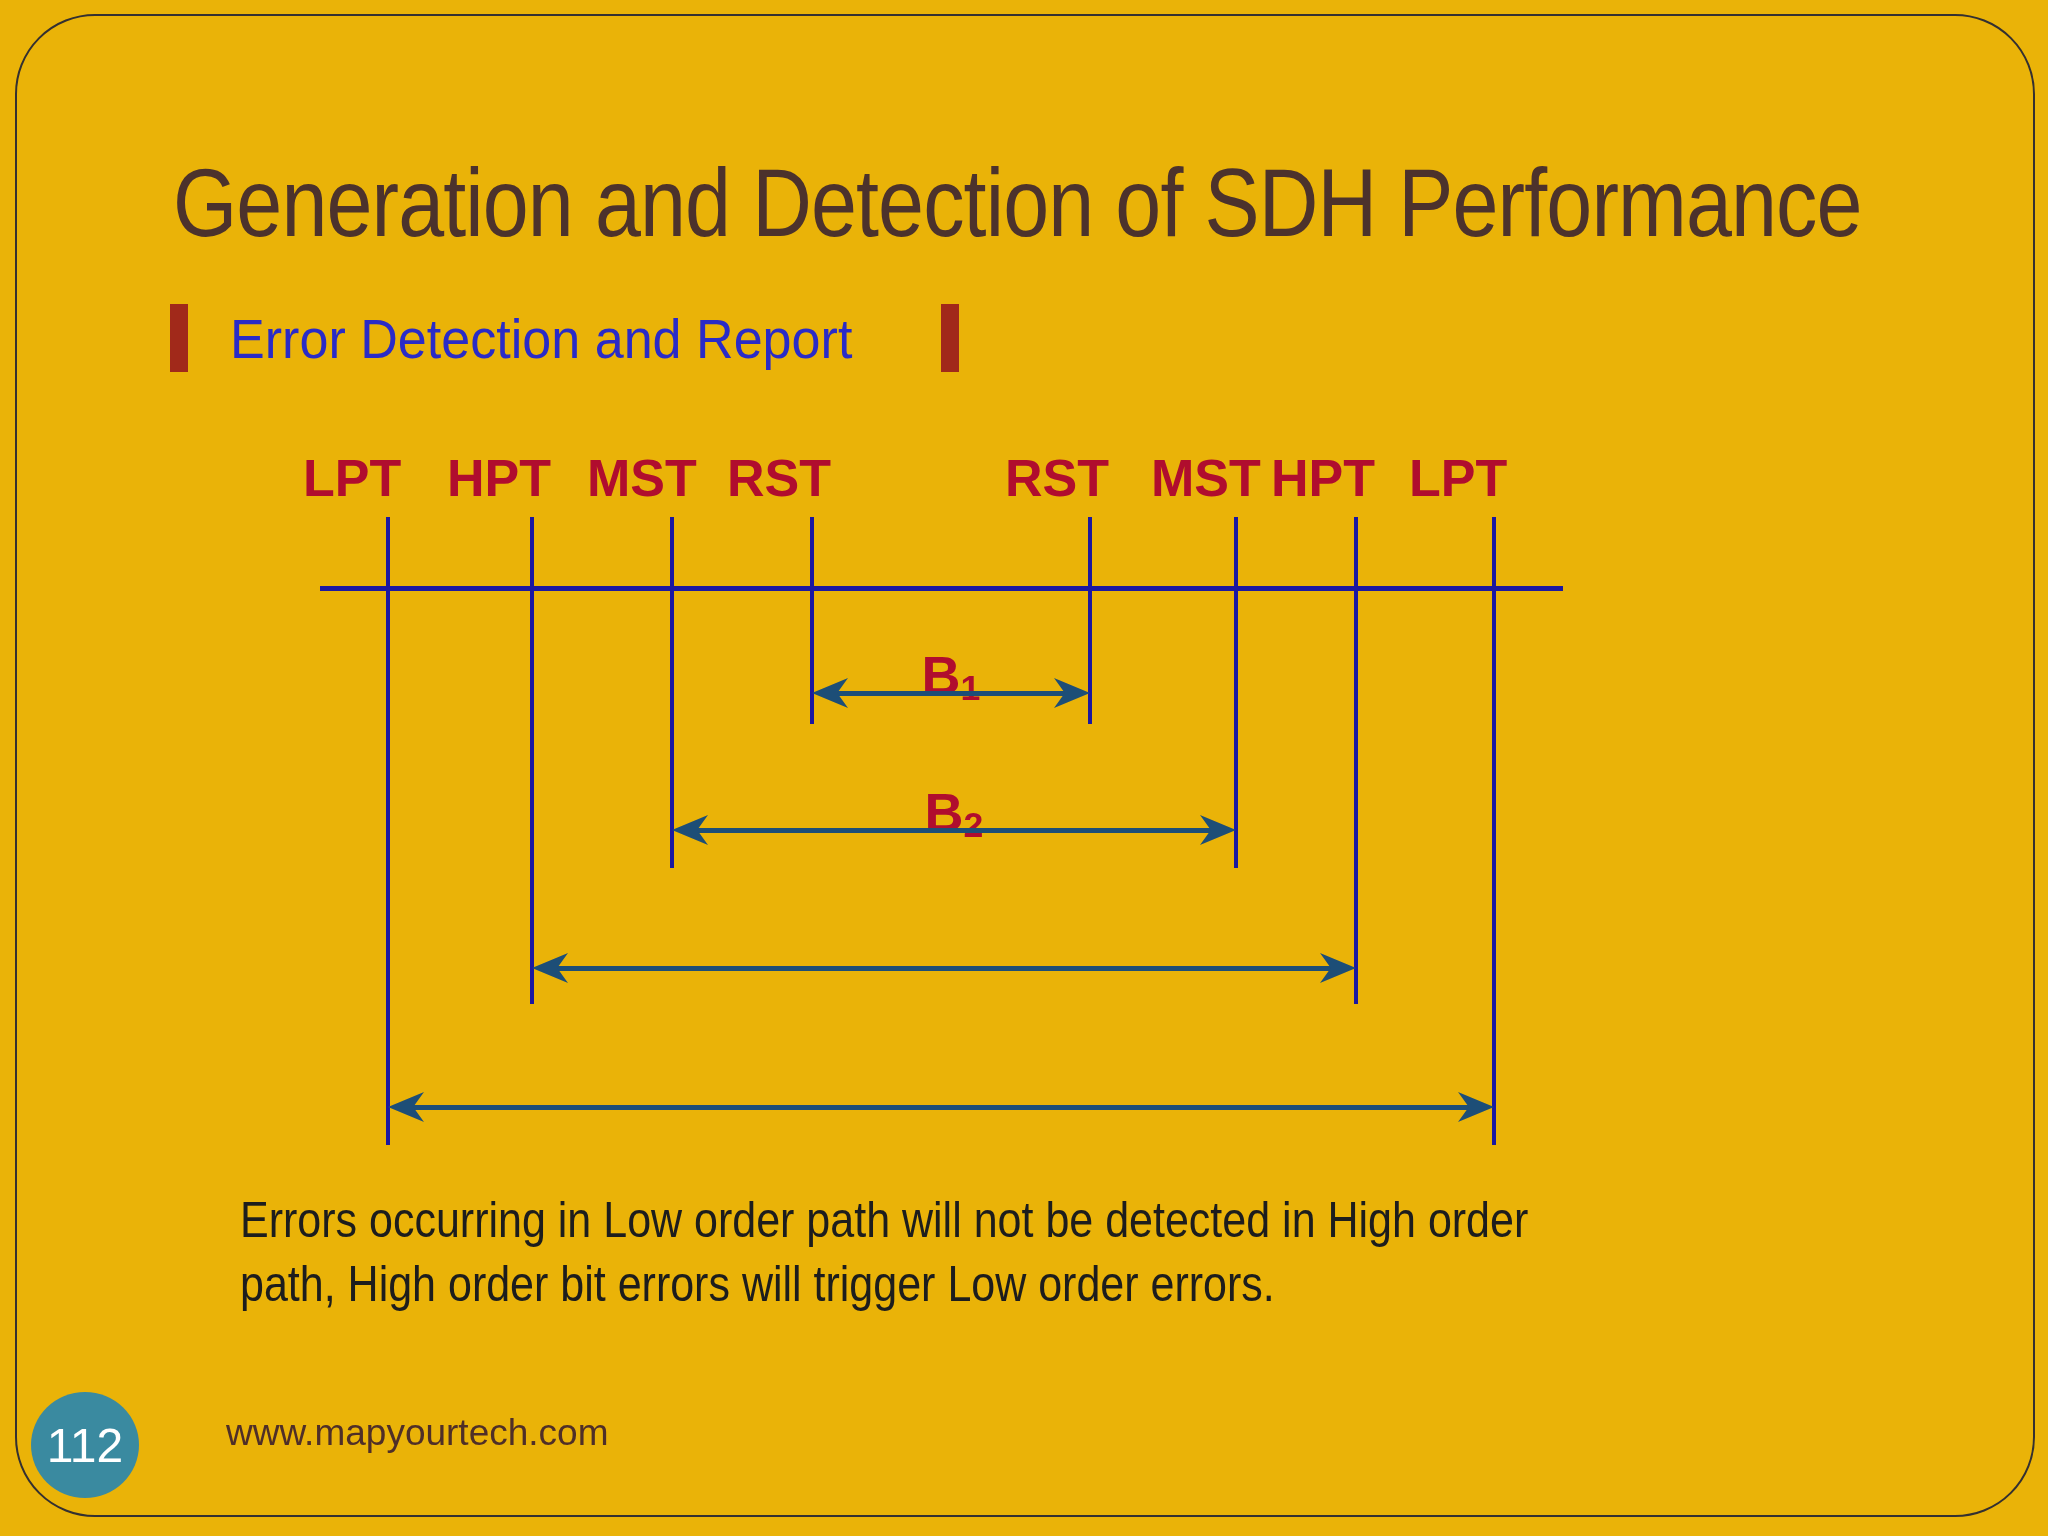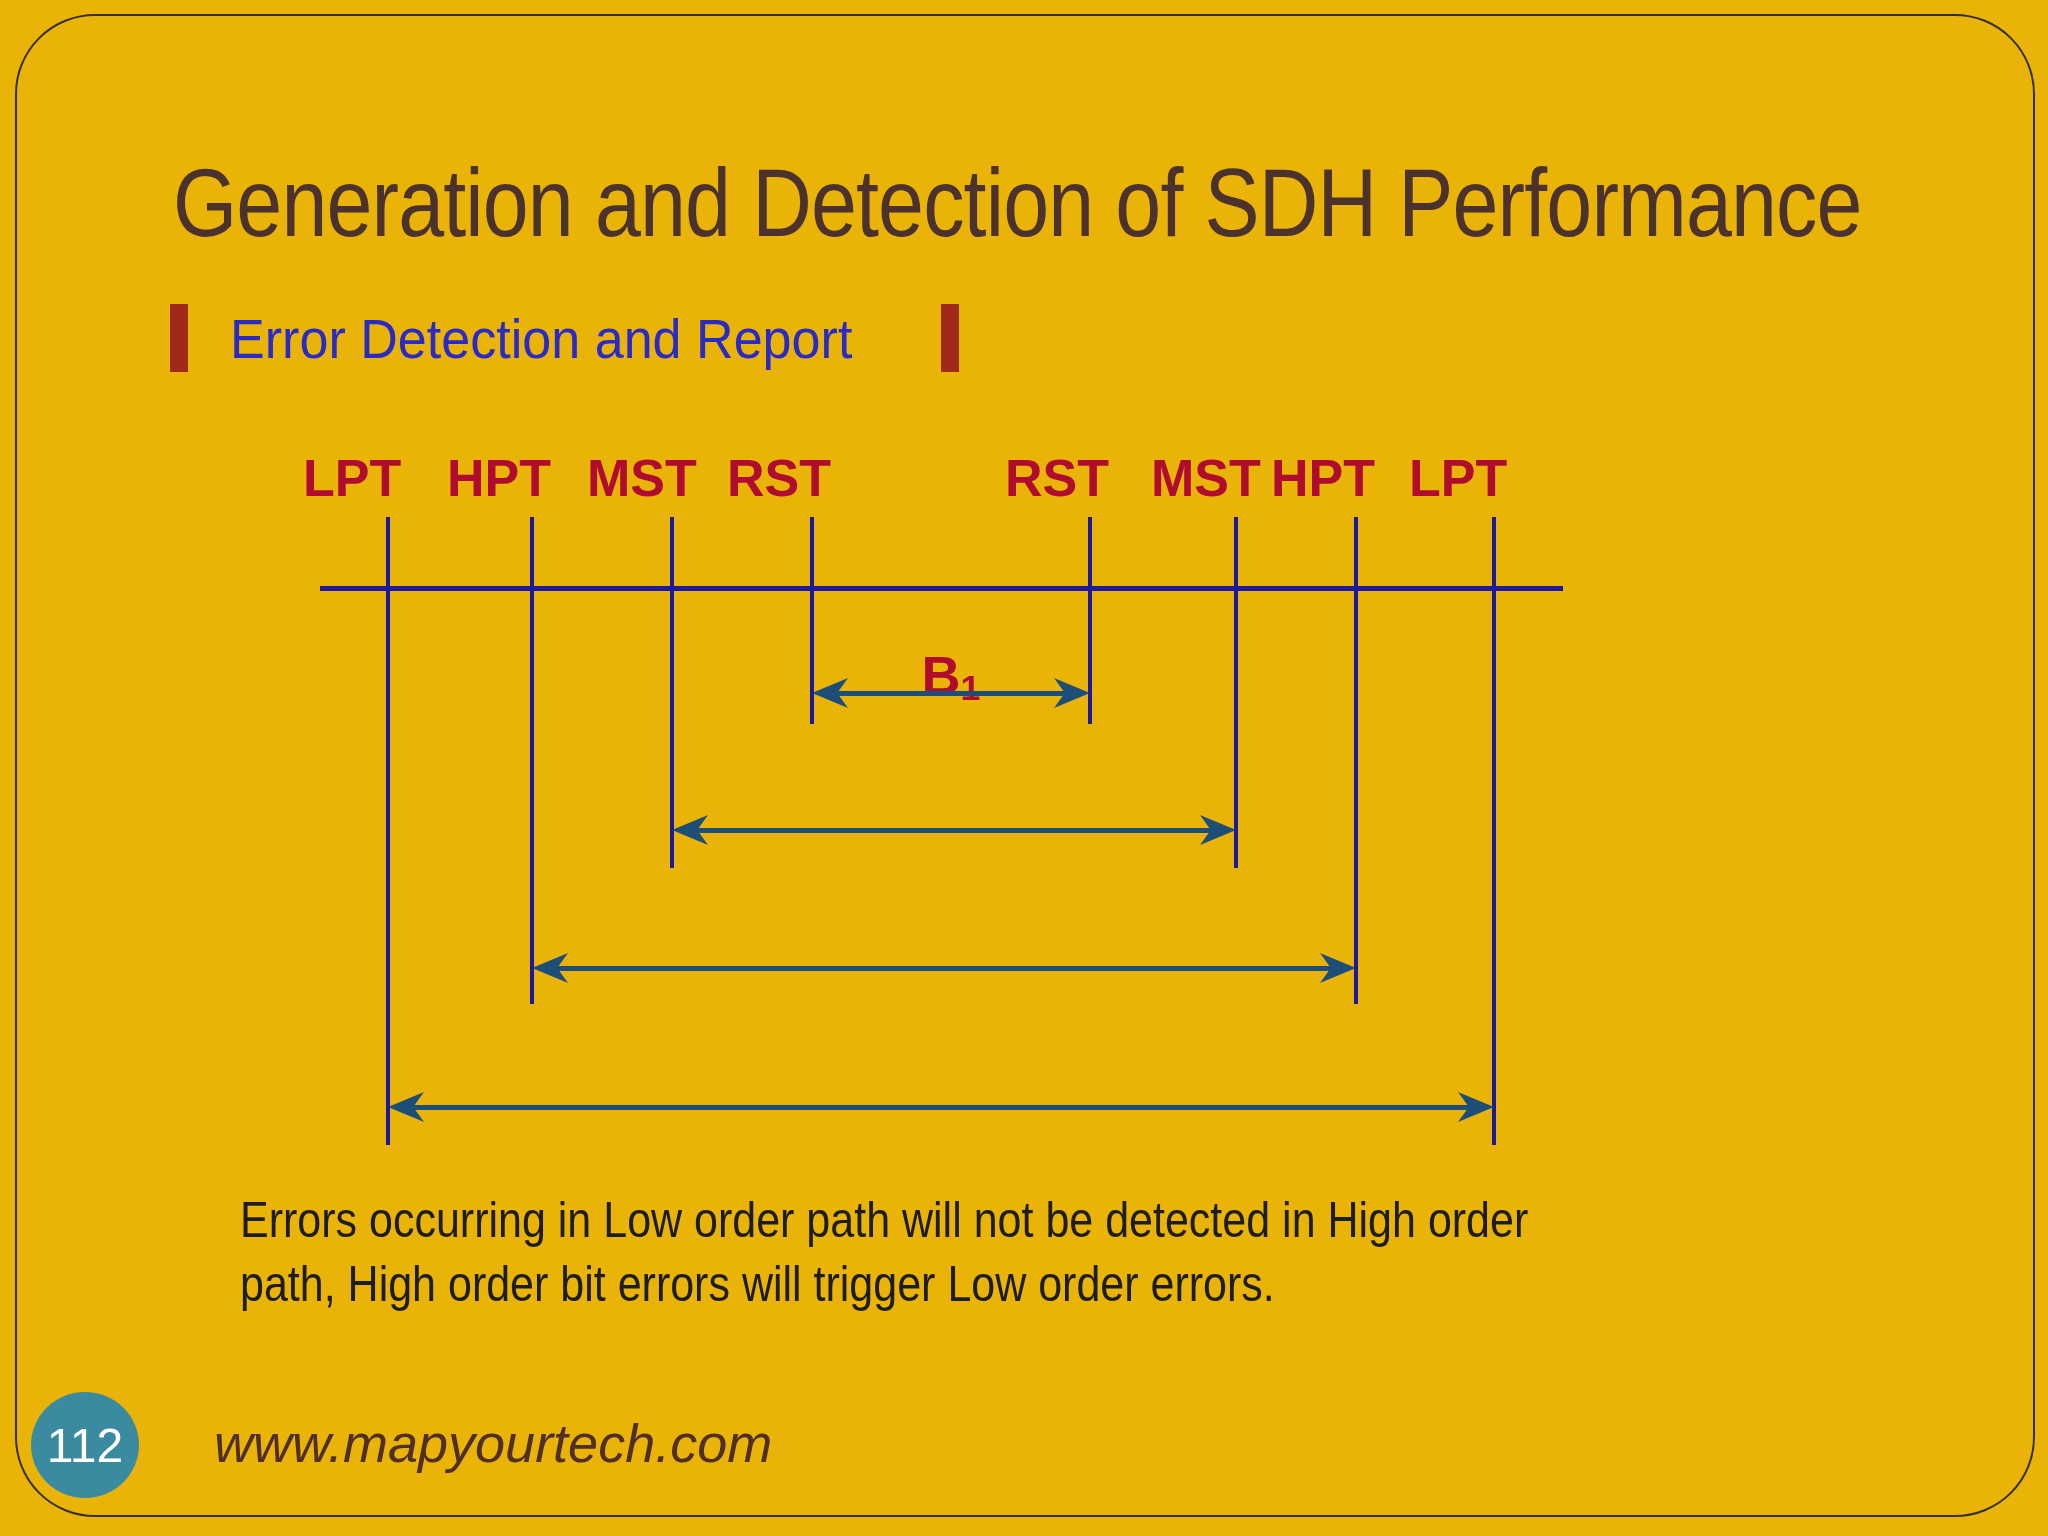--- a/index.html
+++ b/index.html
@@ -37,22 +37,22 @@
 
   .note{position:absolute;left:240px;top:1188px;margin:0;
         font-size:50px;line-height:64px;color:var(--note_black);
         transform:scaleX(0.86);transform-origin:0 0;}
   .note-line{display:block;white-space:nowrap;}
 
   .page-badge{position:absolute;left:31px;top:1392px;width:108px;height:106px;
               border-radius:50%;background:var(--circle_teal);
               display:flex;align-items:center;justify-content:center;
               color:#ffffff;font-size:48px;}
-  .footer-url{position:absolute;left:214px;top:1412px;font-size:54px;
-              color:var(--url_maroon);white-space:nowrap;font-style:italic;}
+  .footer-url{position:absolute;left:226px;top:1412px;font-size:37px;
+              color:var(--url_maroon);white-space:nowrap;}
 </style>
 </head>
 <body>
 
 <div class="slide">
   <div class="frame"></div>
 
   <h1 class="title">Generation and Detection of SDH Performance</h1>
 
   <div class="subtitle">
@@ -84,20 +84,23 @@
 
     <div class="span-label" style="left:812px;width:278px;top:647px;">
       <span>B</span><span class="sub">1</span>
     </div>
     <div class="span-arrow" style="left:812px;width:278px;top:678px;">
       <span class="ah ah-l"></span>
       <span class="shaft"></span>
       <span class="ah ah-r"></span>
     </div>
 
+    <div class="span-label" style="left:672px;width:564px;top:784px;">
+      <span>B</span><span class="sub">2</span>
+    </div>
     <div class="span-arrow" style="left:672px;width:564px;top:815px;">
       <span class="ah ah-l"></span>
       <span class="shaft"></span>
       <span class="ah ah-r"></span>
     </div>
 
     <div class="span-arrow" style="left:532px;width:824px;top:953px;">
       <span class="ah ah-l"></span>
       <span class="shaft"></span>
       <span class="ah ah-r"></span>

